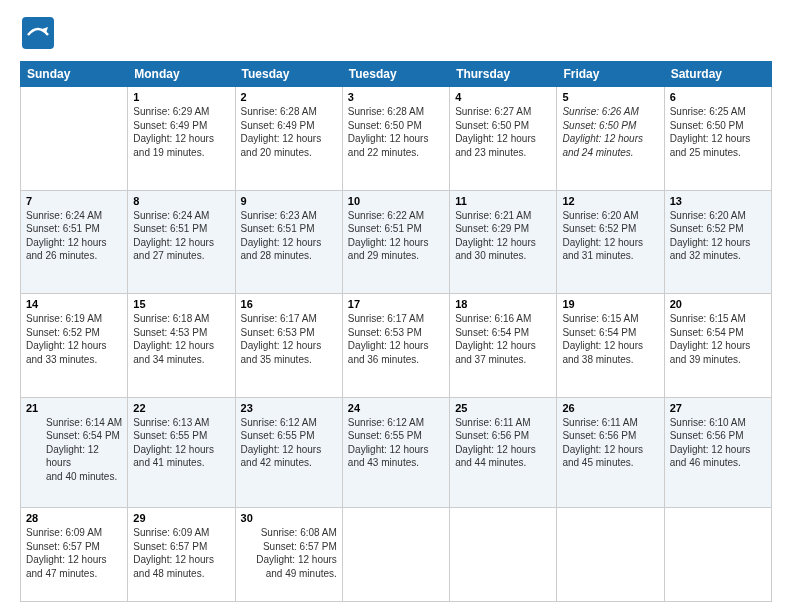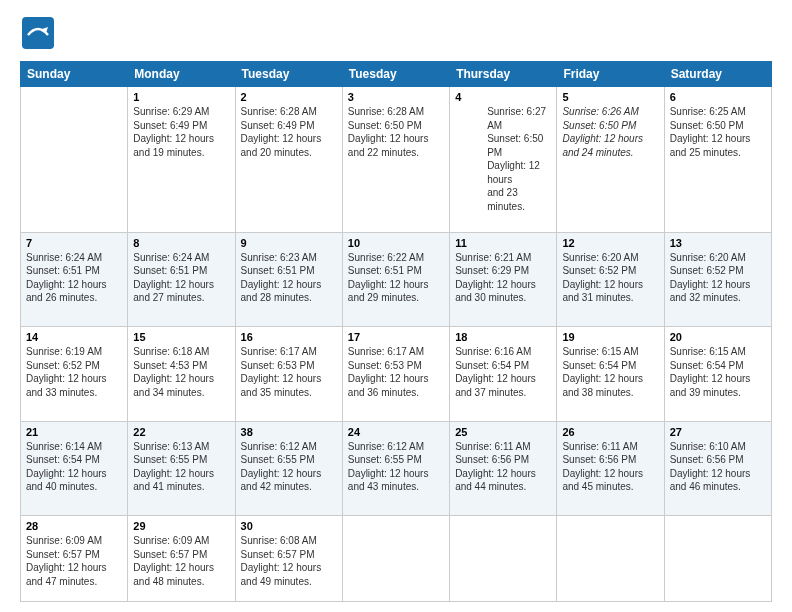--- a/index.html
+++ b/index.html
@@ -142,21 +142,21 @@
           </td>
           <td>
             <div class="cell-day">3</div>
             <div class="cell-info" style="white-space: pre-line;">Sunrise: 6:28 AM
 Sunset: 6:50 PM
 Daylight: 12 hours
 and 22 minutes.</div>
           </td>
           <td>
             <div class="cell-day">4</div>
-            <div class="cell-info" style="white-space: pre-line; margin-left: 32px;">Sunrise: 6:27 AM
+            <div class="cell-info" style="white-space: pre-line;">Sunrise: 6:27 AM
 Sunset: 6:50 PM
 Daylight: 12 hours
 and 23 minutes.</div>
           </td>
           <td>
             <div class="cell-day">5</div>
             <div class="cell-info" style="white-space: pre-line; font-style: italic;">Sunrise: 6:26 AM
 Sunset: 6:50 PM
 Daylight: 12 hours
 and 24 minutes.</div>
@@ -267,34 +267,34 @@
             <div class="cell-day">20</div>
             <div class="cell-info" style="white-space: pre-line;">Sunrise: 6:15 AM
 Sunset: 6:54 PM
 Daylight: 12 hours
 and 39 minutes.</div>
           </td>
         </tr>
         <tr>
           <td>
             <div class="cell-day">21</div>
-            <div class="cell-info" style="white-space: pre-line;">Sunrise: 6:14 AM
+            <div class="cell-info" style="white-space: pre-line; margin-left: 20px;">Sunrise: 6:14 AM
 Sunset: 6:54 PM
 Daylight: 12 hours
 and 40 minutes.</div>
           </td>
           <td>
             <div class="cell-day">22</div>
             <div class="cell-info" style="white-space: pre-line;">Sunrise: 6:13 AM
 Sunset: 6:55 PM
 Daylight: 12 hours
 and 41 minutes.</div>
           </td>
           <td>
-            <div class="cell-day">38</div>
+            <div class="cell-day">23</div>
             <div class="cell-info" style="white-space: pre-line;">Sunrise: 6:12 AM
 Sunset: 6:55 PM
 Daylight: 12 hours
 and 42 minutes.</div>
           </td>
           <td>
             <div class="cell-day">24</div>
             <div class="cell-info" style="white-space: pre-line;">Sunrise: 6:12 AM
 Sunset: 6:55 PM
 Daylight: 12 hours
@@ -332,21 +332,21 @@
           </td>
           <td>
             <div class="cell-day">29</div>
             <div class="cell-info" style="white-space: pre-line;">Sunrise: 6:09 AM
 Sunset: 6:57 PM
 Daylight: 12 hours
 and 48 minutes.</div>
           </td>
           <td>
             <div class="cell-day">30</div>
-            <div class="cell-info" style="white-space: pre-line;">Sunrise: 6:08 AM
+            <div class="cell-info" style="white-space: pre-line; text-align: right;">Sunrise: 6:08 AM
 Sunset: 6:57 PM
 Daylight: 12 hours
 and 49 minutes.</div>
           </td>
           <td class="empty-cell"></td>
           <td class="empty-cell"></td>
           <td class="empty-cell"></td>
           <td class="empty-cell"></td>
         </tr>
       </tbody>

